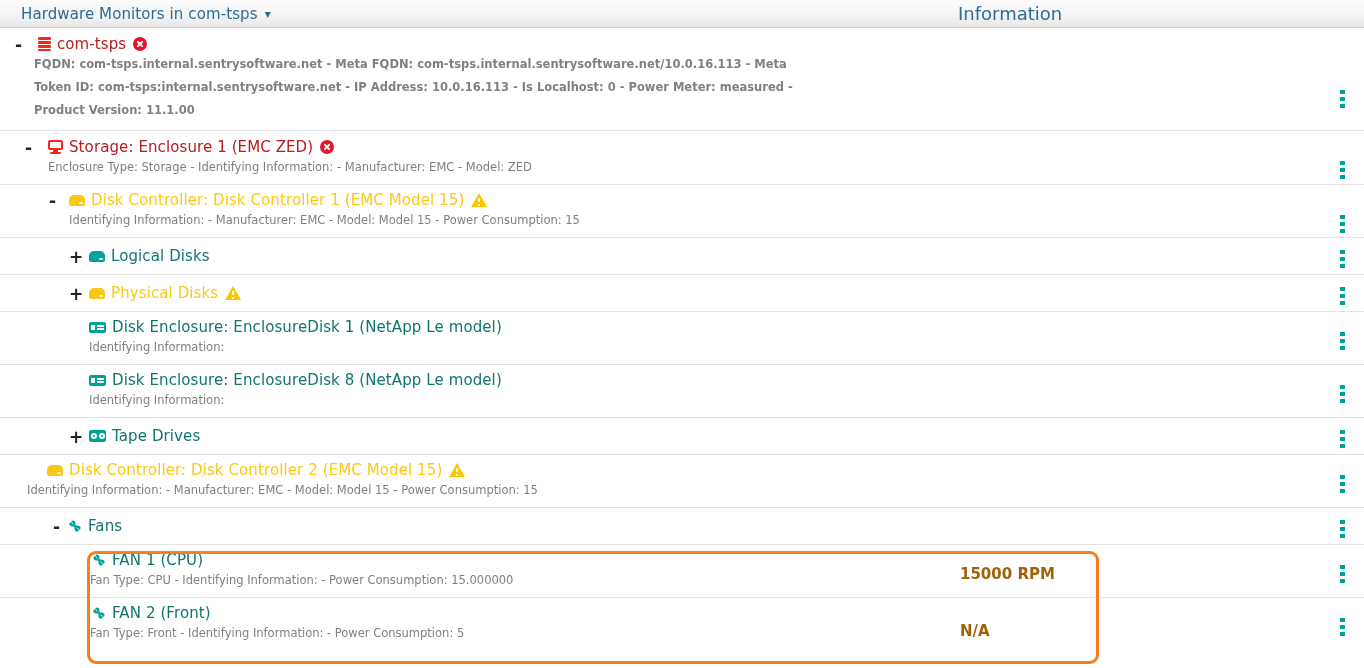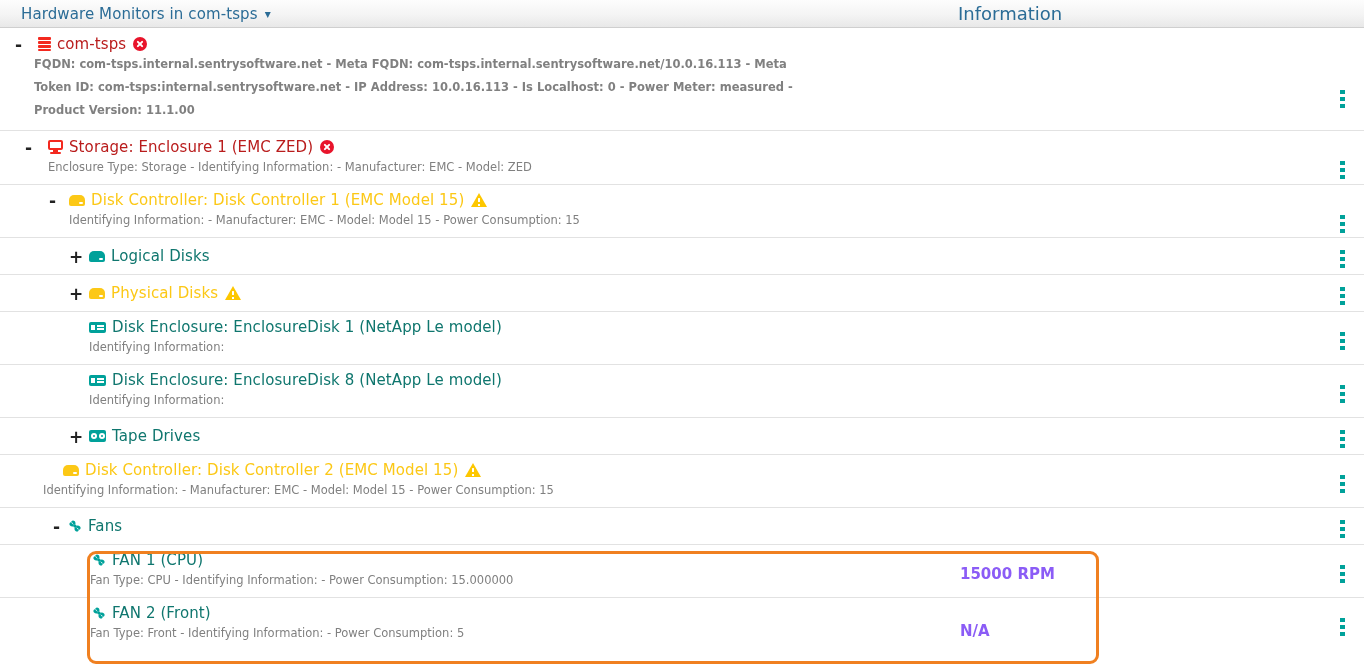--- a/index.html
+++ b/index.html
@@ -210,21 +210,21 @@
     display: block; width: 5px; height: 4px; background: #00a19a; margin-bottom: 3px;
   }
   .kebab b:last-child { margin-bottom: 0; }
 
   
   .value {
     position: absolute;
     left: 960px;
     font-size: 15px;
     font-weight: bold;
-    color: #8b5cf6;
+    color: #a16207;
     white-space: nowrap;
   }
 
   
   .highlight {
     position: absolute;
     left: 87px;
     top: 551px;
     width: 1012px;
     height: 113px;
@@ -419,21 +419,21 @@
       </div>
     </div>
     <div class="kebab" style="top:12px;">
         <b></b>
         <b></b>
         <b></b>
       </div>
   </div>
 
   <div class="row">
-    <div class="row-inner" style="padding-left:63px; padding-top:6px; padding-bottom:5px;">
+    <div class="row-inner" style="padding-left:47px; padding-top:6px; padding-bottom:5px;">
       <div class="title-line">
         <span class="ico ico-disk y">
             <span class="body"></span>
             <span class="dot"></span>
           </span>
         <span class="label yellow">Disk Controller: Disk Controller 2 (EMC Model 15)</span>
         <span class="badge badge-warn">
             <span class="tri"></span>
             <span class="bang"></span>
             <span class="bangdot"></span>

